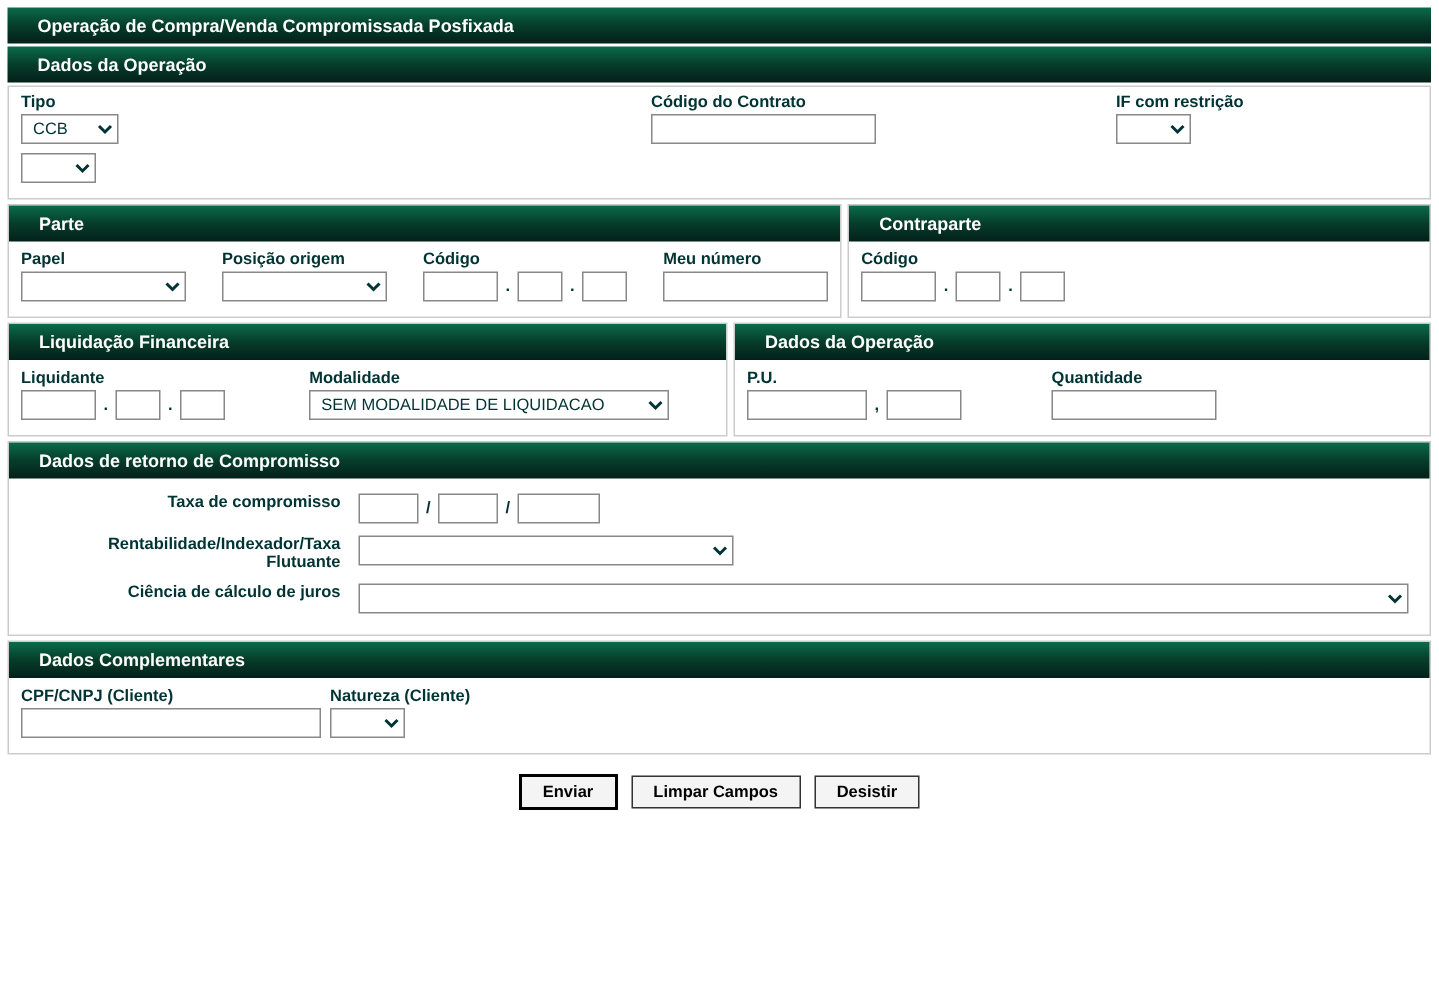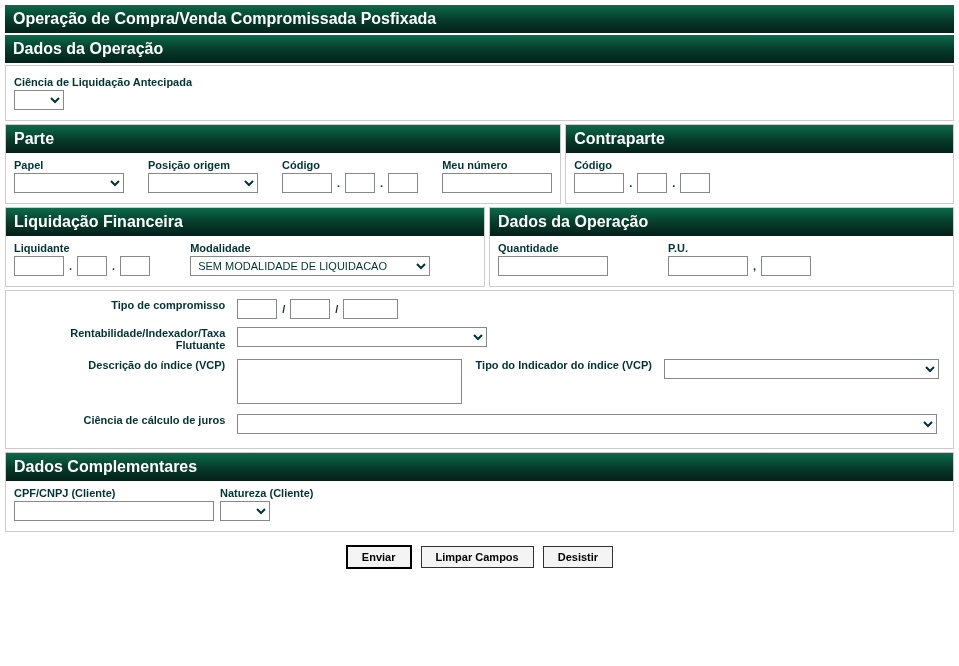--- a/index.html
+++ b/index.html
@@ -9,22 +9,22 @@
     font-family: Arial, sans-serif;
     font-size: 11px;
     background: #fff;
     color: #003333;
     width: 959px;
   }
   .section-header {
     background: linear-gradient(to bottom, #0a6b4a 0%, #063d2a 50%, #032019 100%);
     color: #fff;
     font-weight: bold;
-    padding: 5px 8px;
-    font-size: 16px;
+    padding: 5px 20px;
+    font-size: 12px;
     margin-bottom: 2px;
   }
   .group {
     border: 1px solid #ccc;
     background: #fff;
     margin-bottom: 3px;
   }
   .group-body {
     padding: 4px 8px 10px 8px;
   }
@@ -81,22 +81,39 @@
 <div class="section-header">
   <span>Operação de Compra/Venda Compromissada Posfixada</span>
 </div>
 
 <div class="section-header">
   <span>Dados da Operação</span>
 </div>
 
 <div class="group">
   <div class="group-body">
+    <div class="row" style="gap:40px;">
+      <div class="field" style="width:200px;">
+        <span class="label">Tipo</span>
+        <select style="width:65px;">
+          <option>CCB</option>
+        </select>
+      </div>
+      <div class="field" style="margin-left:180px;">
+        <span class="label">Código do Contrato</span>
+        <input type="text" style="width: 150px;" value="">
+      </div>
+      <div class="field" style="margin-left:120px;">
+        <span class="label">IF com restrição</span>
+        <select style="width:50px;">
+          <option></option>
+        </select>
+      </div>
+    </div>
     <div class="field" style="margin-top:6px;">
-      <span class="label">Ciência de Liquidação Antecipada</span>
       <select style="width:50px;">
         <option></option>
       </select>
     </div>
   </div>
 </div>
 
 <div class="twocol">
   <div class="group" style="flex:0 0 548px;">
     <div class="section-header">
@@ -152,21 +169,21 @@
     </div>
   </div>
 </div>
 
 <div class="twocol">
   <div class="group" style="flex:0 0 480px;">
     <div class="section-header">
       <span>Liquidação Financeira</span>
     </div>
     <div class="group-body">
-      <div class="row" style="gap:40px;">
+      <div class="row" style="gap:56px;">
         <div class="field">
           <span class="label">Liquidante</span>
           <div class="field-row">
             <input type="text" style="width: 50px;" value="">
             <span class="sep">.</span>
             <input type="text" style="width: 30px;" value="">
             <span class="sep">.</span>
             <input type="text" style="width: 30px;" value="">
           </div>
         </div>
@@ -180,43 +197,46 @@
     </div>
   </div>
 
   <div class="group" style="flex:1;">
     <div class="section-header">
       <span>Dados da Operação</span>
     </div>
     <div class="group-body">
       <div class="row" style="gap:60px;">
         <div class="field">
-          <span class="label">Quantidade</span>
-          <input type="text" style="width: 110px;" value="">
-        </div>
-        <div class="field">
           <span class="label">P.U.</span>
           <div class="field-row">
             <input type="text" style="width: 80px;" value="">
             <span class="sep">,</span>
             <input type="text" style="width: 50px;" value="">
           </div>
         </div>
+        <div class="field">
+          <span class="label">Quantidade</span>
+          <input type="text" style="width: 110px;" value="">
+        </div>
       </div>
     </div>
   </div>
 </div>
 
 <div class="group">
+  <div class="section-header">
+    <span>Dados de retorno de Compromisso</span>
+  </div>
   <div class="group-body">
     <table class="grid-retorno" style="width:100%; border-collapse:collapse;">
       <tbody>
           <tr>
         <td class="label-inline" style="width:225px;">
-          <span>Tipo de compromisso</span>
+          <span>Taxa de compromisso</span>
         </td>
         <td colspan="3">
           <div class="field-row">
             <input type="text" style="width: 40px;" value="">
             <span class="sep">/</span>
             <input type="text" style="width: 40px;" value="">
             <span class="sep">/</span>
             <input type="text" style="width: 55px;" value="">
           </div>
         </td>
@@ -226,36 +246,20 @@
           <span>Rentabilidade/Indexador/Taxa Flutuante</span>
         </td>
         <td colspan="3">
           <select style="width:250px;">
             <option></option>
           </select>
         </td>
       </tr>
       <tr>
         <td class="label-inline">
-          <span>Descrição do índice (VCP)</span>
-        </td>
-        <td style="width:235px;">
-          <textarea style="width: 225px; height: 45px;"></textarea>
-        </td>
-        <td class="label-inline" style="width:190px;">
-          <span>Tipo do Indicador do índice (VCP)</span>
-        </td>
-        <td>
-          <select style="width:275px;">
-            <option></option>
-          </select>
-        </td>
-      </tr>
-      <tr>
-        <td class="label-inline">
           <span>Ciência de cálculo de juros</span>
         </td>
         <td colspan="3">
           <select style="width:700px;">
             <option></option>
           </select>
         </td>
       </tr>
     </tbody>
       </table>

